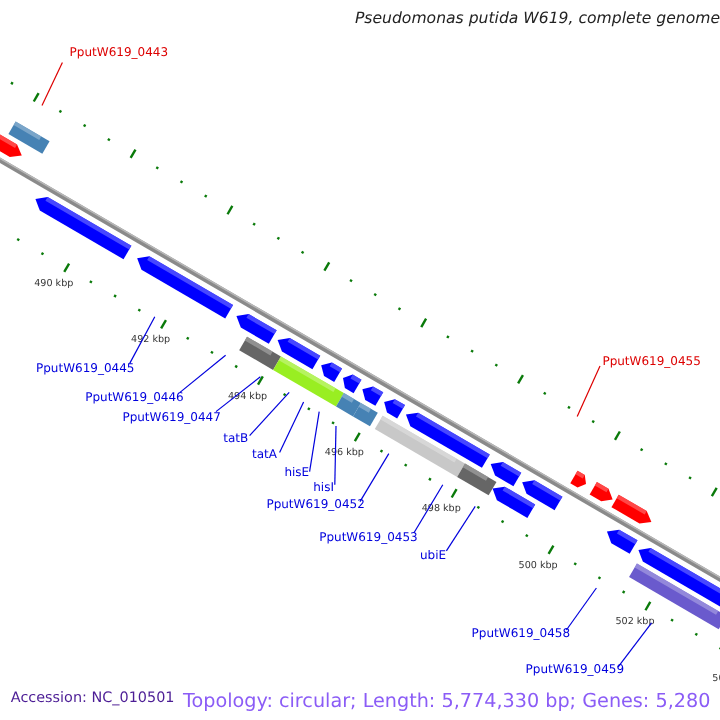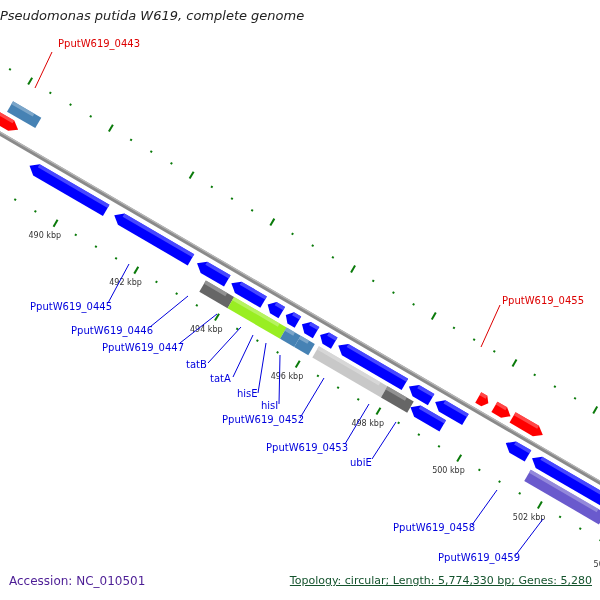--- a/index.html
+++ b/index.html
@@ -1,19 +1,19 @@
 <!DOCTYPE html>
 <html><head>
 <meta charset="utf-8">
 <style>
   html, body { margin: 0; padding: 0; background: #ffffff; }
   body { width: 600px; height: 600px; position: relative; overflow: hidden; font-family: "DejaVu Sans", sans-serif; }
-  #title { position: absolute; top: 8px; left: 0; width: 600px; text-align: left; font-size: 13px; font-style: italic; color: #222; }
+  #title { position: absolute; top: 8px; left: 0; width: 600px; text-align: right; font-size: 13px; font-style: italic; color: #222; }
   #footer-left { position: absolute; left: 9px; top: 574px; font-size: 12px; color: #4c1d95; }
-  #footer-right { position: absolute; right: 8px; top: 574px; font-size: 11px; color: #14532d; text-decoration: underline; }
+  #footer-right { position: absolute; right: 8px; top: 574px; font-size: 16px; color: #8b5cf6; }
   svg { position: absolute; left: 0; top: 0; }
   .lbl { font-family: "DejaVu Sans", sans-serif; font-size: 10px; }
   .kbp { font-family: "DejaVu Sans", sans-serif; font-size: 8px; fill: #333; }
 </style>
 </head>
 <body>
 
 <div id="title">Pseudomonas putida W619, complete genome</div>
 
 <svg id="map" width="600" height="600" viewBox="0 0 600 600">

